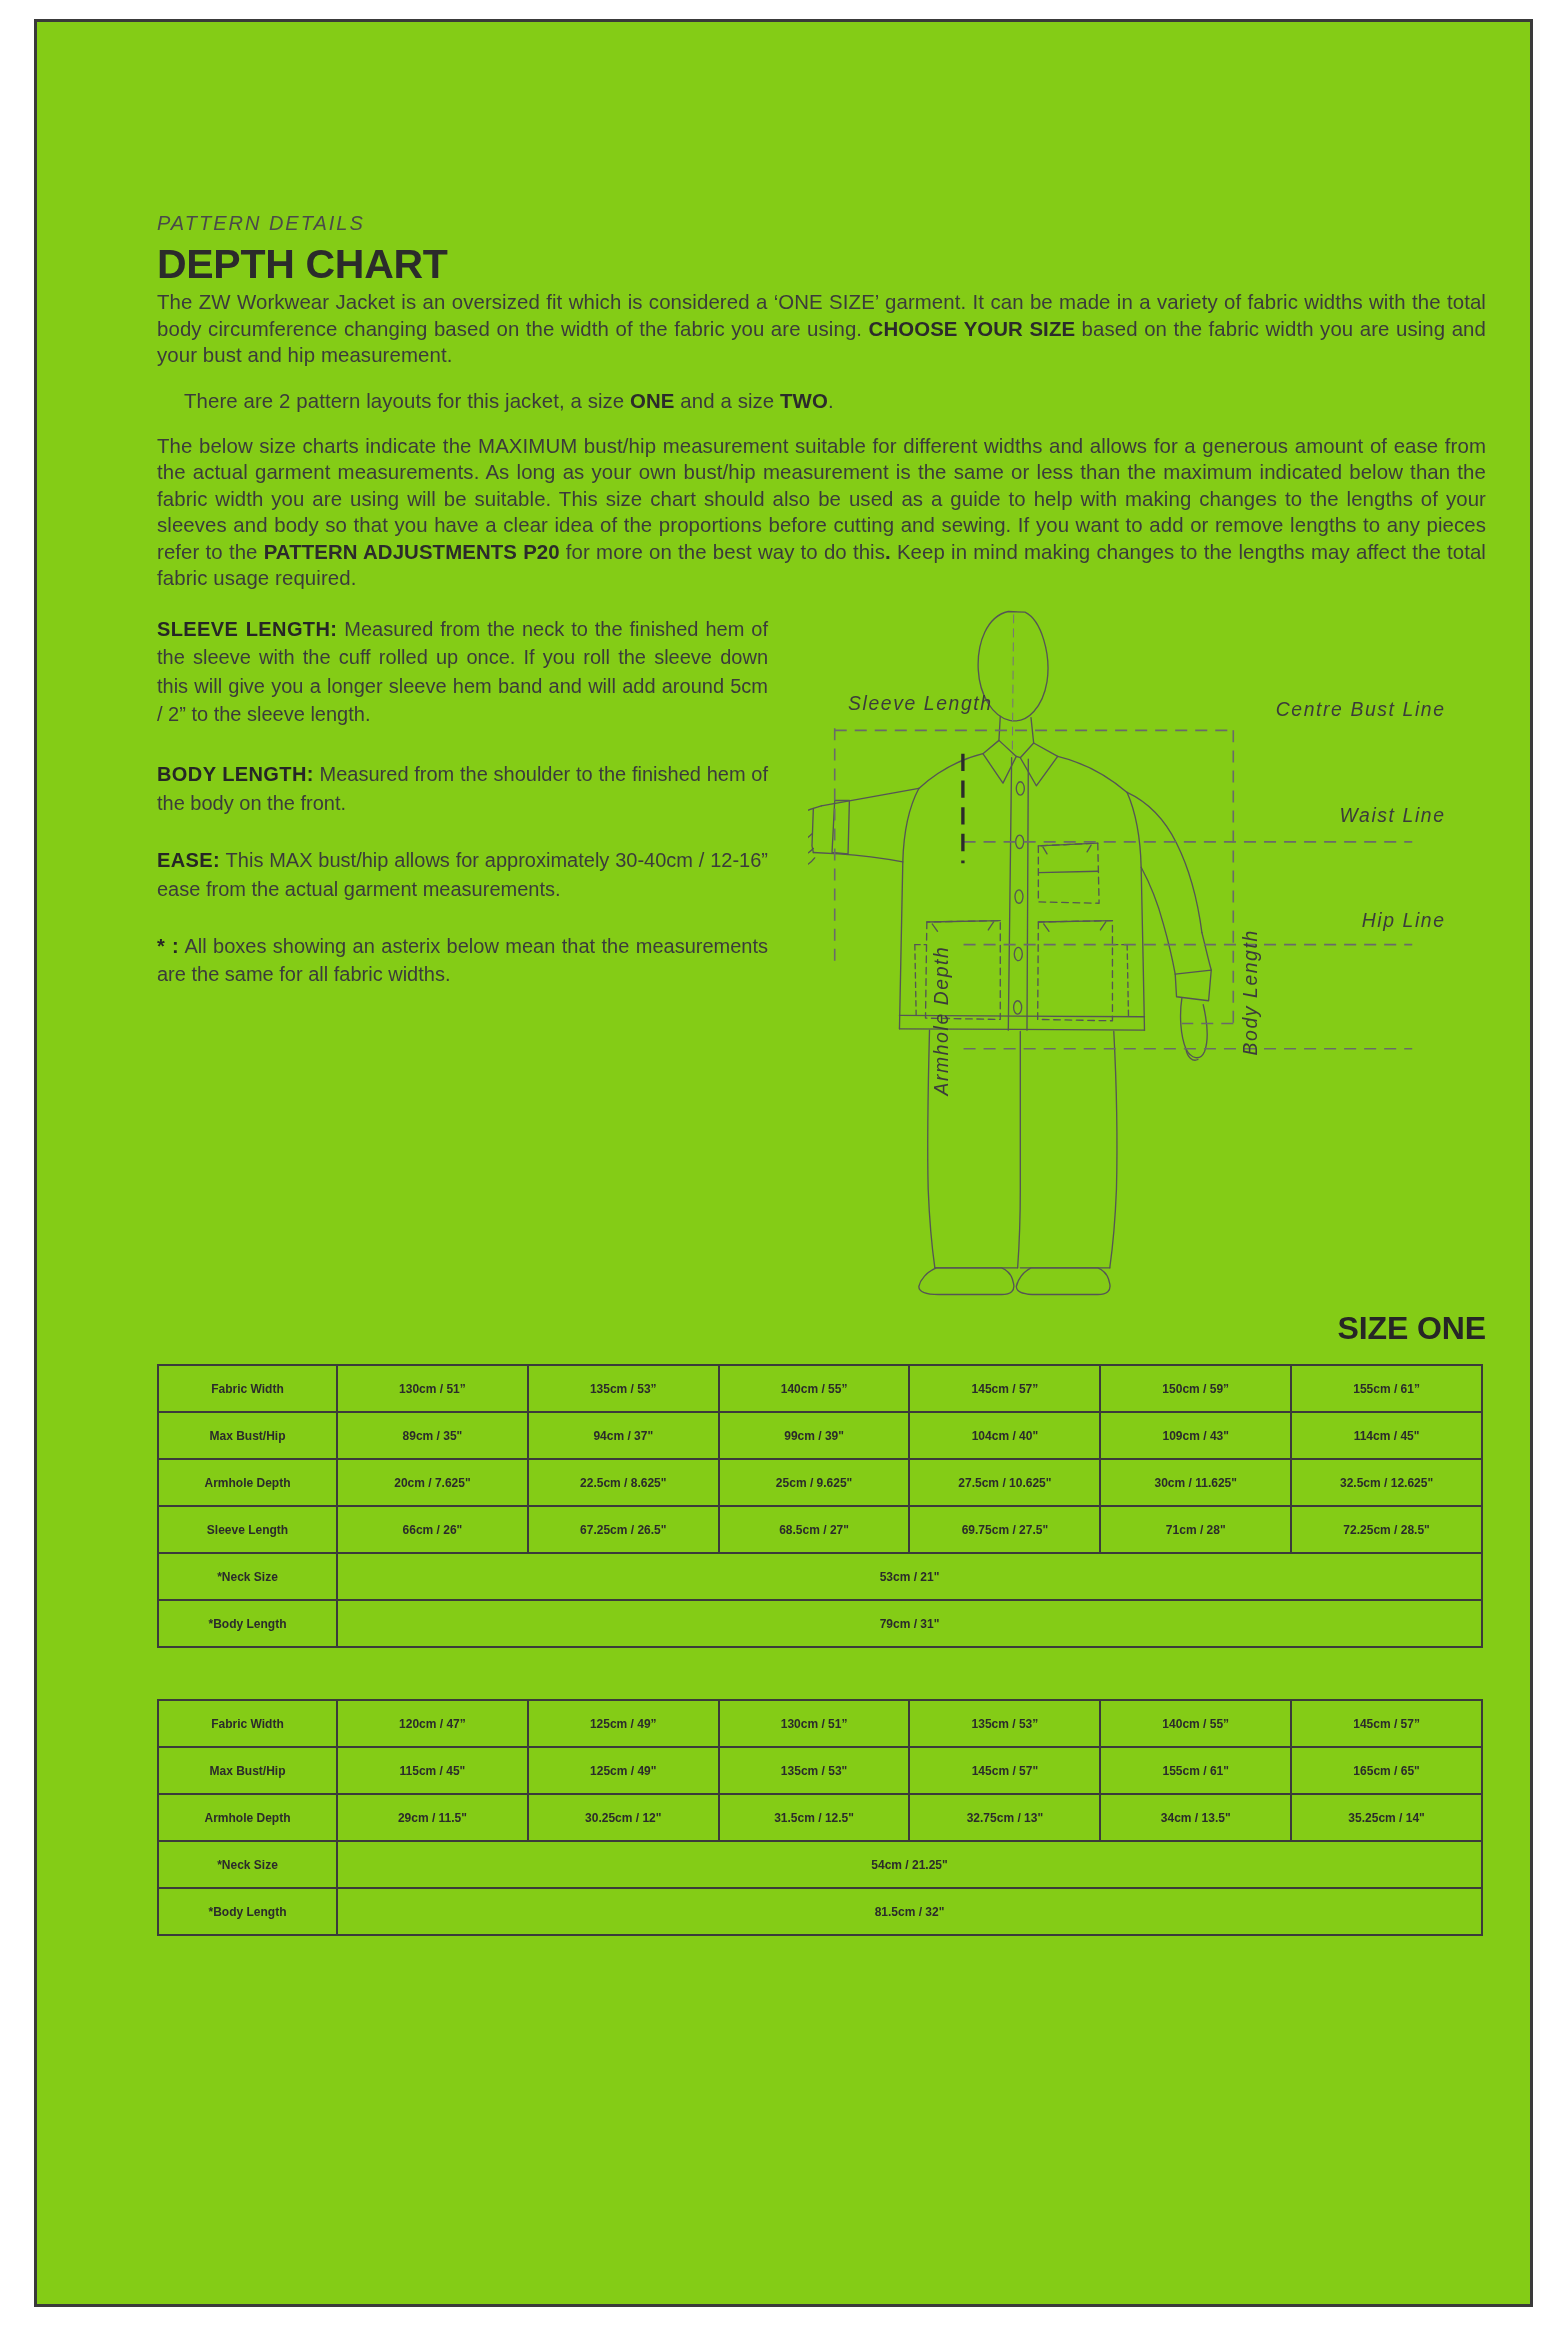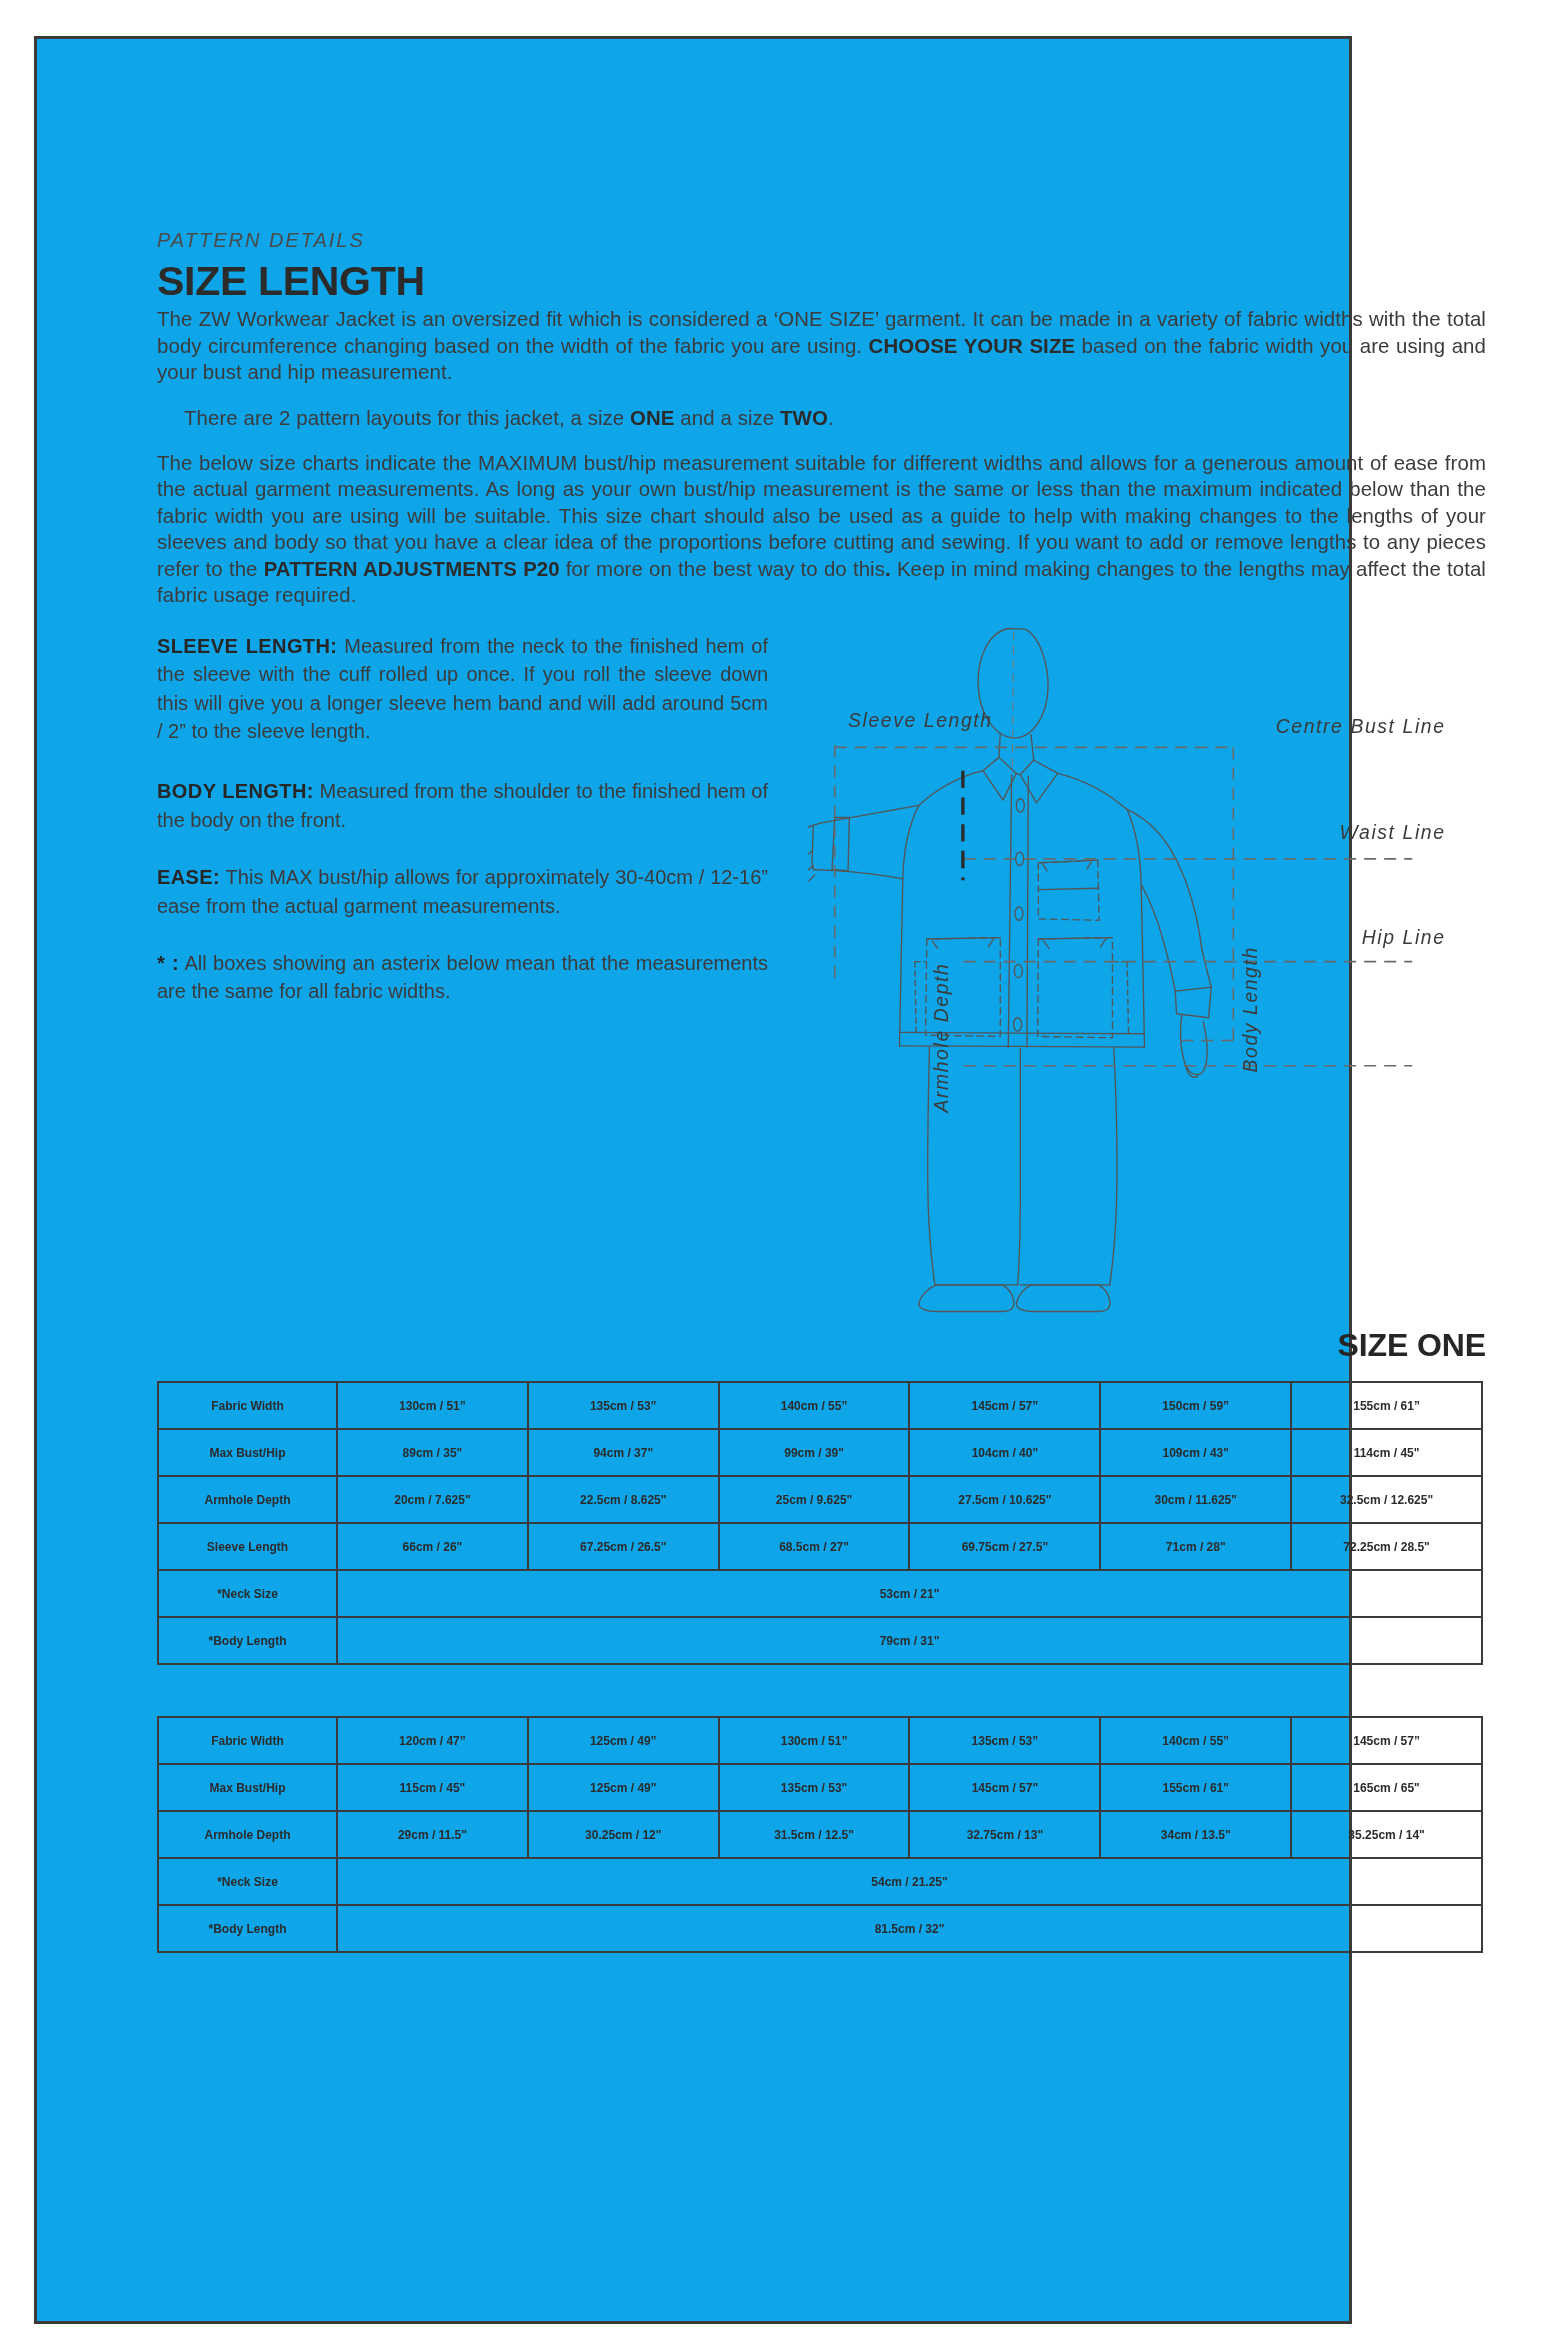--- a/index.html
+++ b/index.html
@@ -8,24 +8,24 @@
     width:1561px; height:2342px;
     font-family:"Liberation Sans", sans-serif;
     color:#2f2f2f;
     position:relative;
     overflow:hidden;
   }
 
   
   #page-frame {
     position:absolute;
-    left:34px; top:36px;
-    width:1318px; height:2288px;
+    left:34px; top:19px;
+    width:1499px; height:2288px;
     border:3.3px solid #3a3a3a;
-    background:#0ea5e9;
+    background:#84cc16;
   }
 
   
   #content {
     position:absolute;
     left:120px; top:190px;
     width:1329px;
   }
 
   .eyebrow {
@@ -139,21 +139,21 @@
   }
 </style>
 </head>
 <body>
 
 <div id="page-frame">
 
   <div id="content">
 
     <div class="eyebrow">PATTERN DETAILS</div>
-    <h1 class="page-title">SIZE LENGTH</h1>
+    <h1 class="page-title">DEPTH CHART</h1>
 
     <p class="para"><span>The ZW Workwear Jacket is an oversized fit which is considered a ‘ONE SIZE’ garment. It can be made in a variety of fabric widths with the total body circumference changing based on the width of the fabric you are using. </span><b>CHOOSE YOUR SIZE</b><span> based on the fabric width you are using and your bust and hip measurement.</span></p>
 
     <div class="gap-sm"></div>
 
     <p class="para loose"><span>There are 2 pattern layouts for this jacket, a size </span><b>ONE</b><span> and a size </span><b>TWO</b><span>.</span></p>
 
     <div class="gap-sm"></div>
 
     <p class="para"><span>The below size charts indicate the MAXIMUM bust/hip measurement suitable for different widths and allows for a generous amount of ease from the actual garment measurements. As long as your own bust/hip measurement is the same or less than the maximum indicated below than the fabric width you are using will be suitable. This size chart should also be used as a guide to help with making changes to the lengths of your sleeves and body so that you have a clear idea of the proportions before cutting and sewing. If you want to add or remove lengths to any pieces refer to the </span><b>PATTERN ADJUSTMENTS P20</b><span> for more on the best way to do this</span><b>.</b><span> Keep in mind making changes to the lengths may affect the total fabric usage required.</span></p>

